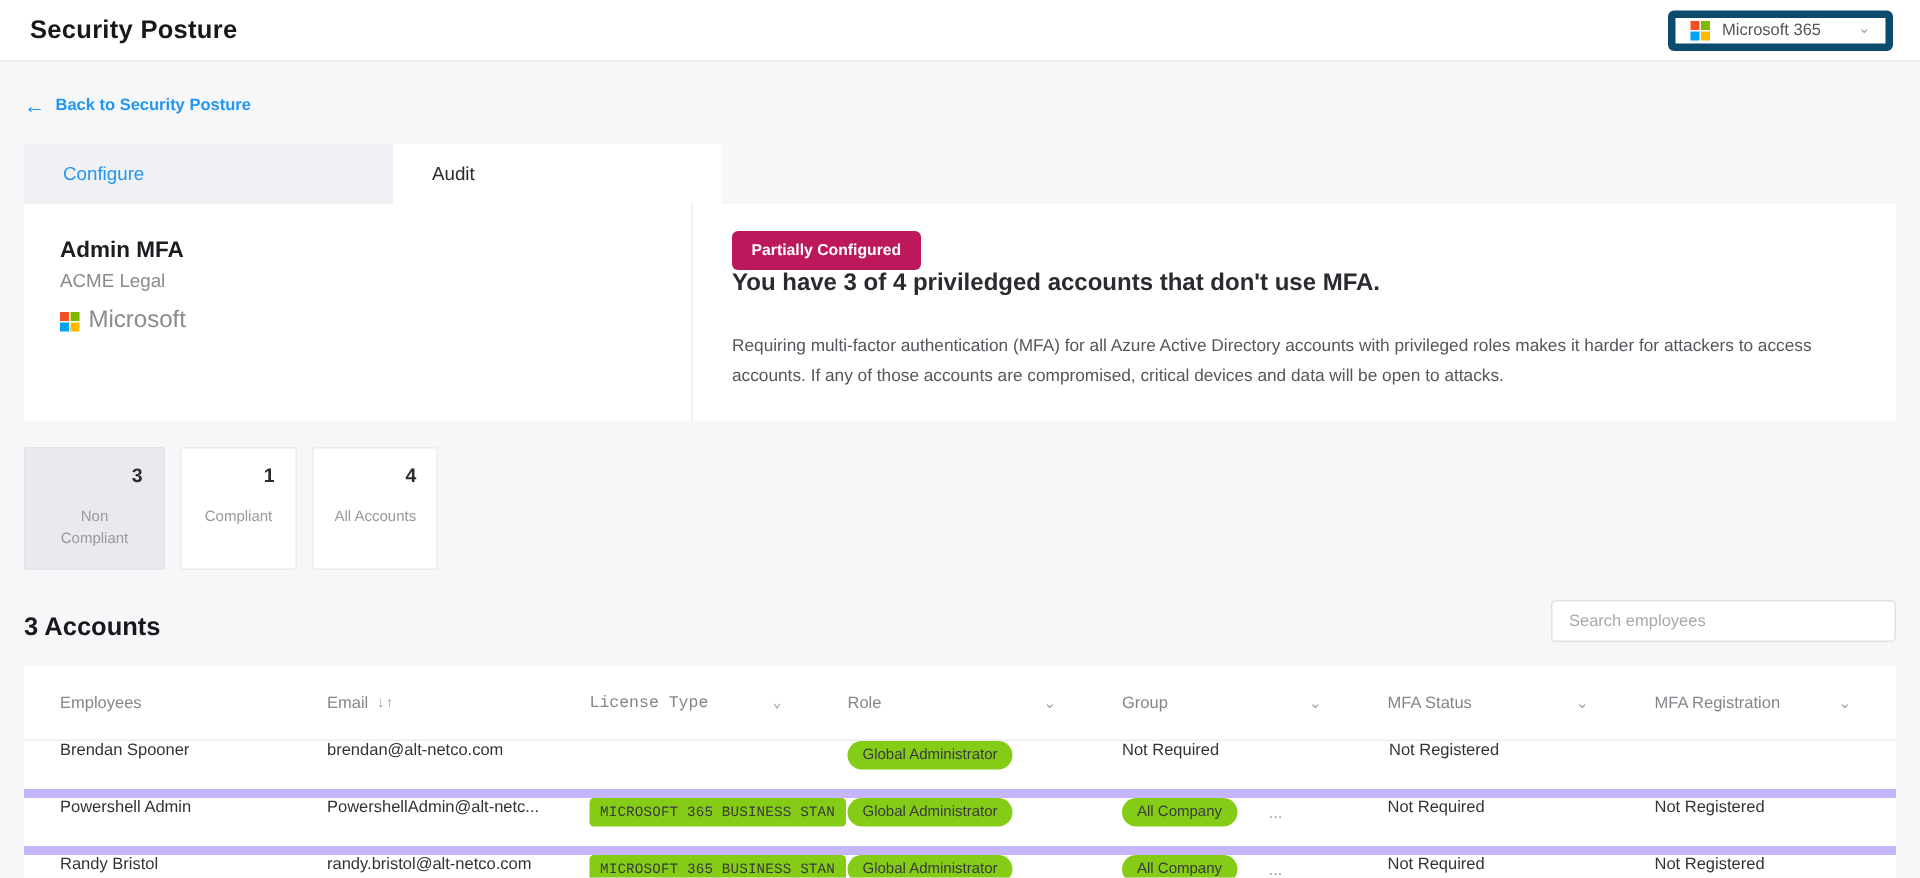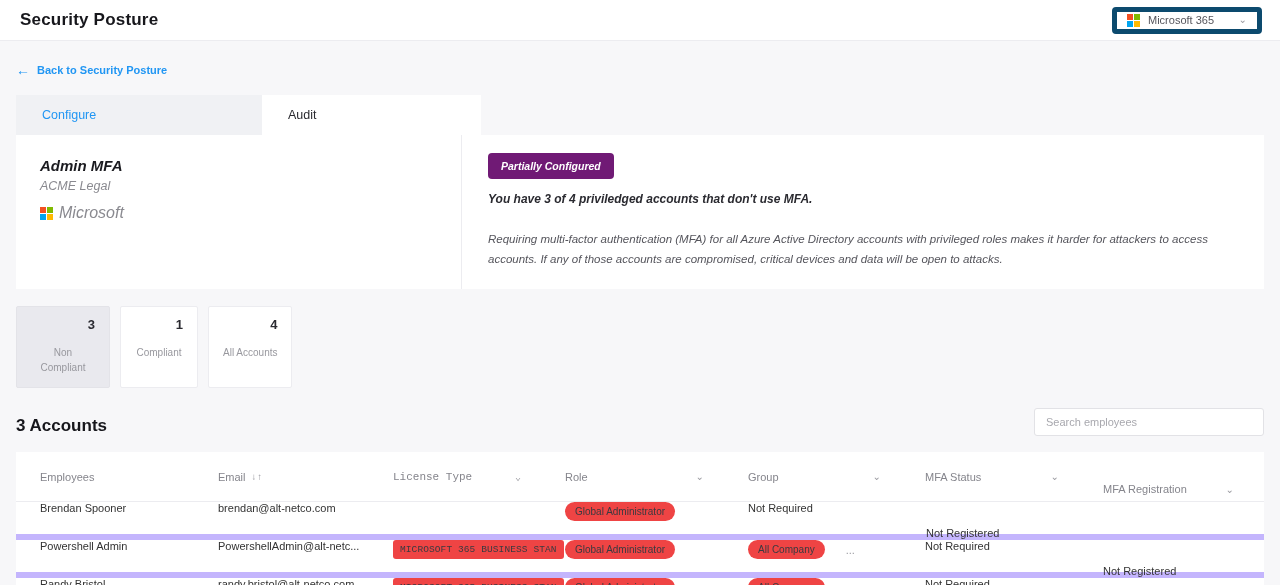--- a/index.html
+++ b/index.html
@@ -38,32 +38,32 @@
     color: #2196f3; font-size: 11px; font-weight: bold; text-decoration: none; cursor: pointer;
   }
   .back-arrow { font-size: 14px; font-weight: bold; line-height: 1; }
 
   .tabs { display: flex; margin-top: 16px; }
   .tab { height: 40px; display: flex; align-items: center; padding-left: 26px; font-size: 12.5px; cursor: pointer; }
   .tab-audit { width: 219px; background: #fff; color: #2a2a30; }
   .tab-configure { width: 246px; background: #f0f1f4; color: #2196f3; }
 
   
-  .audit-card { background: #fff; display: flex; min-height: 138px; font-style: italic; }
+  .audit-card { background: #fff; display: flex; min-height: 138px; }
   .audit-left { width: 445px; padding: 22px 24px; }
   .audit-title { font-size: 15px; font-weight: bold; color: #1b1b20; margin-bottom: 5px; }
   .company { font-size: 12.5px; color: #8a8a90; margin-bottom: 11px; }
   .provider { display: flex; align-items: center; gap: 6px; font-size: 16px; color: #8a8a90; }
   .v-divider { width: 1px; background: #ececf0; }
   .audit-right { flex: 1; padding: 18px 26px 20px; }
   .badge {
-    display: inline-block; background: #701a75; color: #fff;
+    display: inline-block; background: #be185d; color: #fff;
     font-size: 10.5px; font-weight: bold; padding: 7px 13px; border-radius: 4px;
   }
-  .summary { font-size: 12px; font-weight: bold; color: #2a2a30; margin-top: 13px; }
+  .summary { font-size: 16px; font-weight: bold; color: #2a2a30; }
   .description { font-size: 11.5px; color: #55555c; line-height: 1.7; margin-top: 24px; max-width: 760px; }
 
   
   .stats { display: flex; gap: 10px; margin-top: 17px; align-items: stretch; }
   .stat-card {
     background: #fff; border: 1px solid #ececf0; border-radius: 2px;
     padding: 10px 14px 12px; min-width: 78px; cursor: pointer;
   }
   .stat-card.selected { background: #e9e9ee; border-color: #e3e3e8; width: 94px; }
   .stat-value { font-size: 13px; font-weight: bold; text-align: right; color: #2a2a30; }
@@ -79,26 +79,26 @@
   }
   .search-input::placeholder { color: #a8a8ae; }
 
   
   .table-card { background: #fff; margin-top: 16px; padding-bottom: 10px; }
   .thead { display: flex; align-items: center; height: 50px; border-bottom: 1px solid #ececf0; padding-left: 24px; }
   .th { font-size: 11px; color: #85858c; display: flex; align-items: center; }
   .trow { display: flex; align-items: flex-start; height: 38px; border-bottom: 6px solid #c4b5fd; padding-left: 24px; }
   .cell { font-size: 11px; color: #333; display: flex; align-items: center; }
   .c1 { width: 178px; } .c2 { width: 175px; } .c3 { width: 172px; font-family: Liberation Mono, monospace; }
-  .c4 { width: 183px; } .c5 { width: 177px; gap: 14px; } .c6 { width: 178px; } .c7 { flex: 1; margin-top: 25px; }
+  .c4 { width: 183px; } .c5 { width: 177px; gap: 14px; } .c6 { width: 178px; } .c7 { flex: 1; }
   .sorts { display: inline-flex; margin-left: 6px; color: #9a9aa0; font-size: 9.5px; letter-spacing: 1px; }
   .filter-chev { margin-left: auto; margin-right: 44px; color: #9a9aa0; font-size: 10px; }
   .c7 .filter-chev { margin-right: 30px; }
   .pill {
-    display: inline-block; background: #ef4444; border-radius: 11px;
+    display: inline-block; background: #84cc16; border-radius: 11px;
     padding: 4px 10px; font-size: 10px; color: #3a3a40; white-space: nowrap;
   }
   .pill-license { border-radius: 3px; font-size: 9.5px; padding: 4px 7px; letter-spacing: .1px; }
   .group-gap { margin-left: 6px; }
   .more-dots { color: #9a9aa0; font-size: 11px; margin-left: 7px; }
 </style>
 </head>
 <body>
 
 <div class="page">

